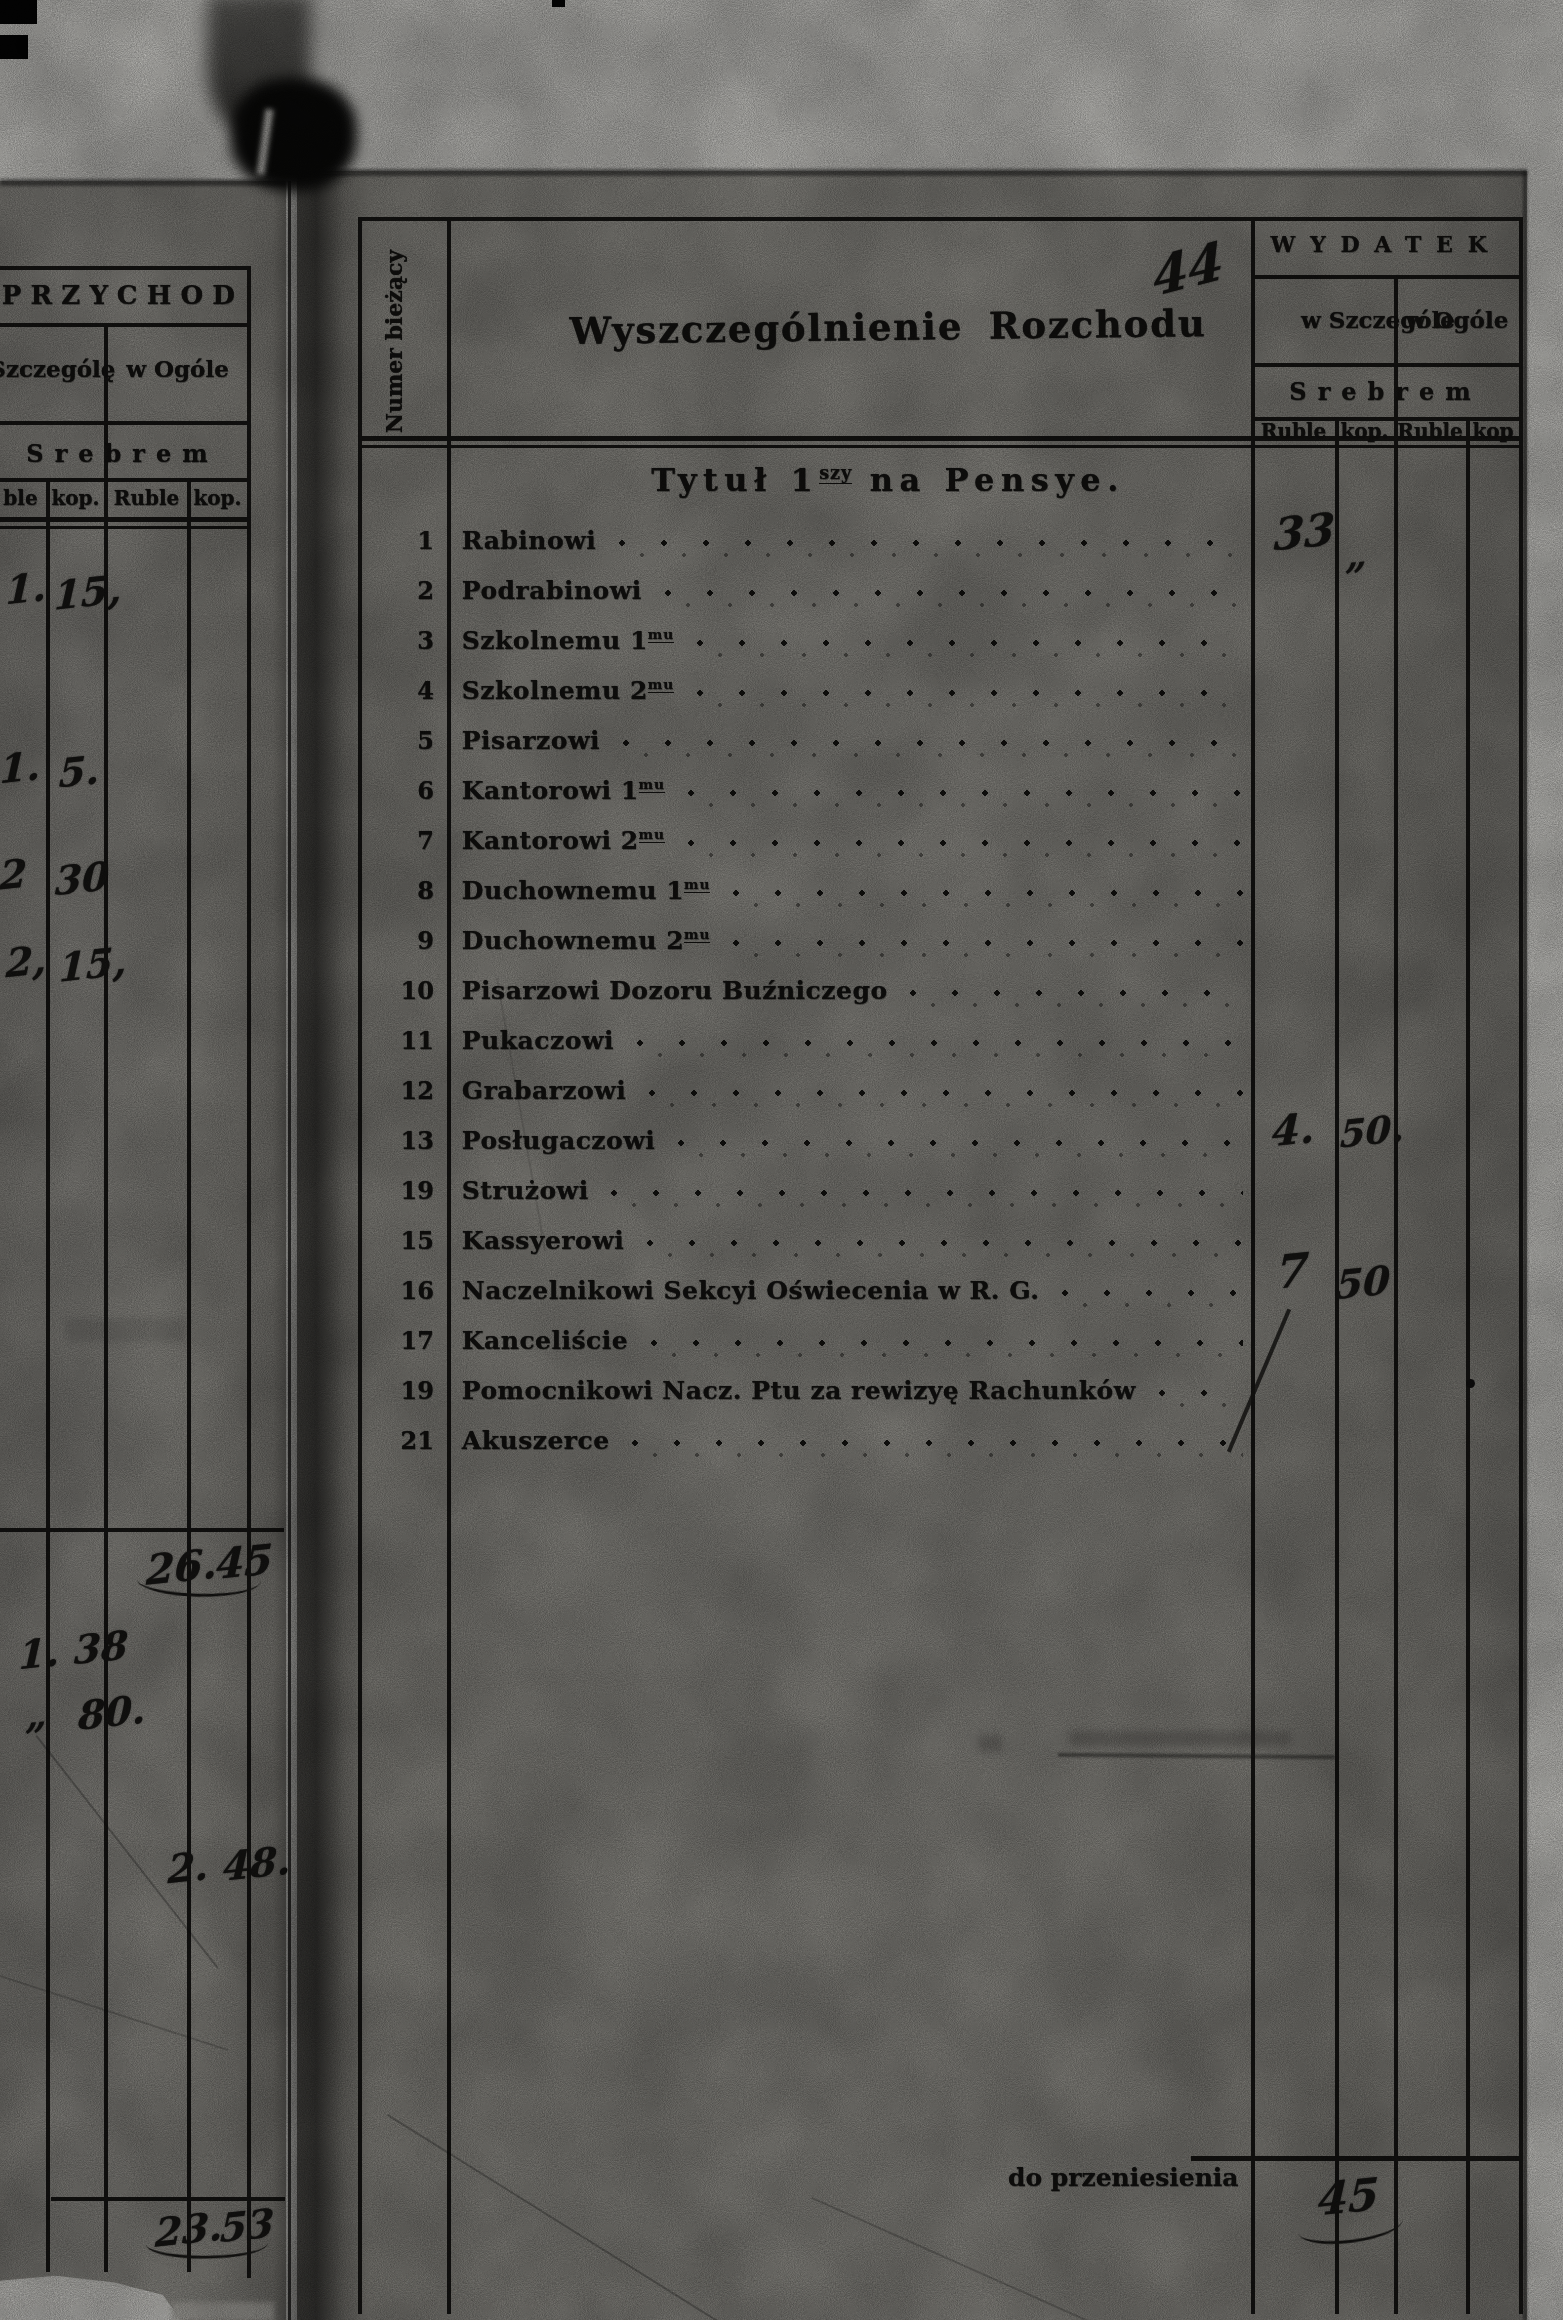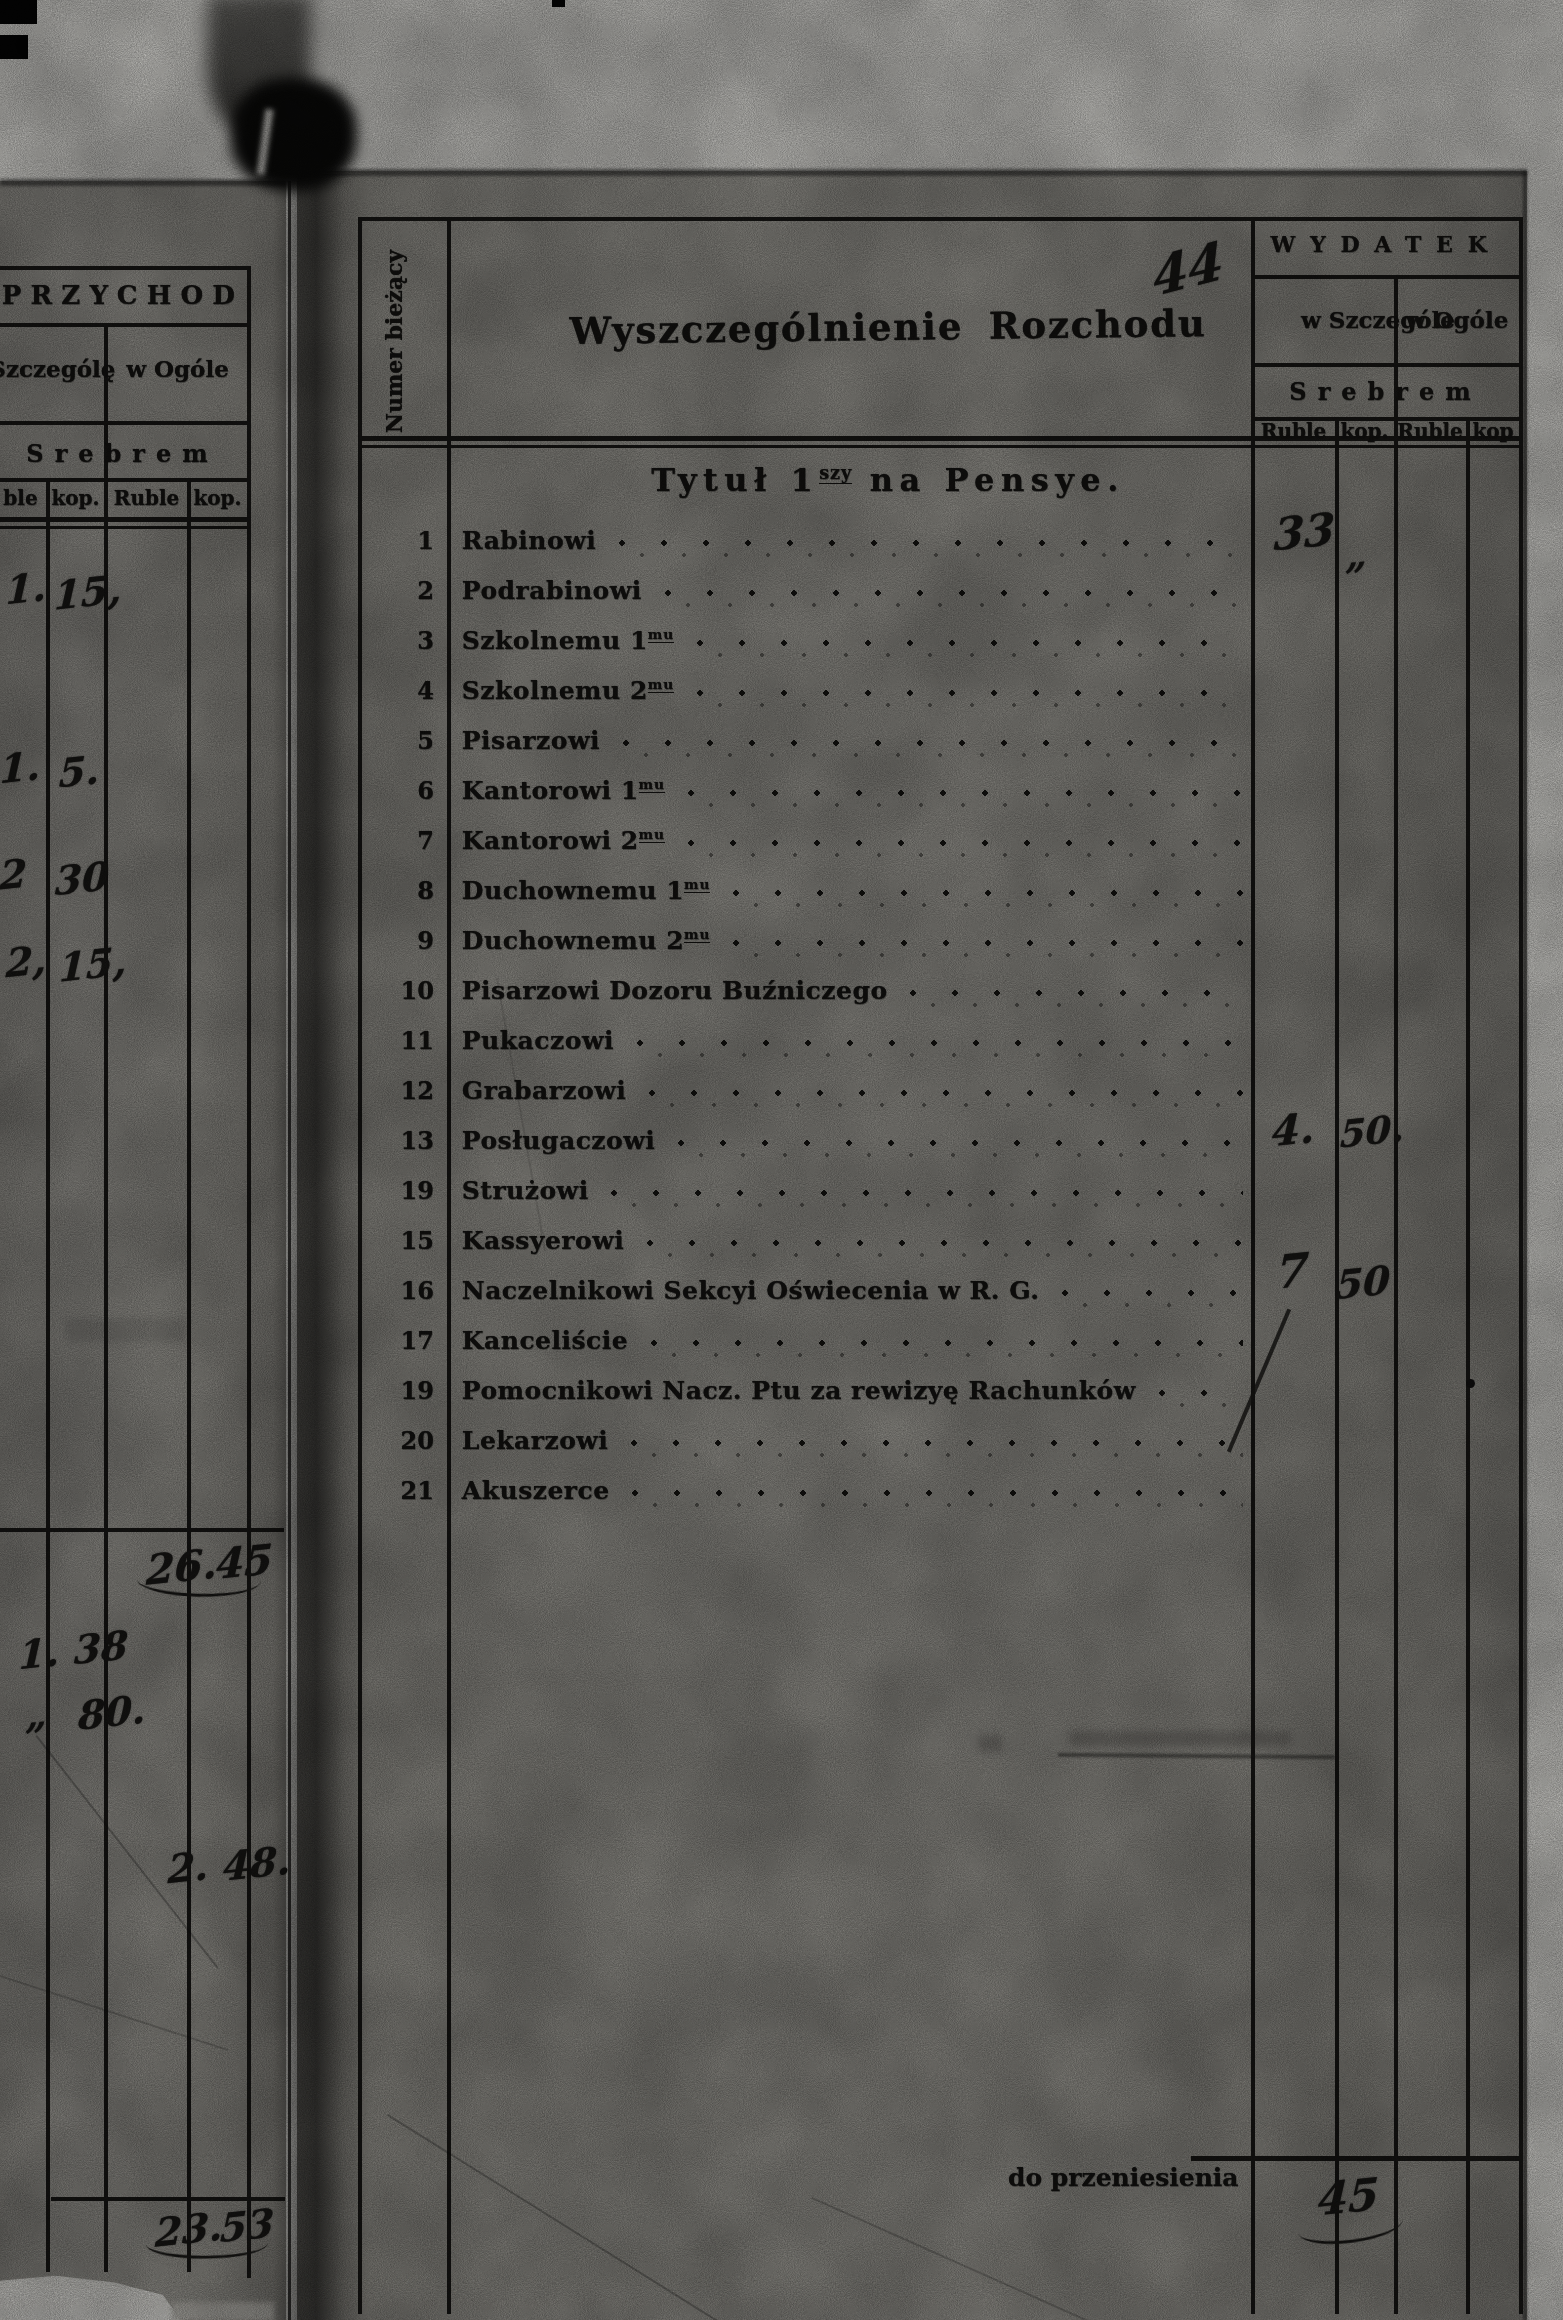--- a/index.html
+++ b/index.html
@@ -260,26 +260,20 @@
       </div>
 
 
       <div class="row">
         <div class="rnum ink">19</div>
         <div class="rlabel ink"><span>Pomocnikowi Nacz. Ptu za rewizyę Rachunków</span><sup></sup></div>
         <div class="rleader"></div>
         <div class="rvals"></div>
       </div>
 
-      <div class="row">
-        <div class="rnum ink">20</div>
-        <div class="rlabel ink"><span>Lekarzowi</span><sup></sup></div>
-        <div class="rleader"></div>
-        <div class="rvals"></div>
-      </div>
 
       <div class="row">
         <div class="rnum ink">21</div>
         <div class="rlabel ink"><span>Akuszerce</span><sup></sup></div>
         <div class="rleader"></div>
         <div class="rvals"></div>
       </div>
     </div>
 
   <div class="abs hand" style="left:1274px;top:506px;font-size:44px">33</div>

